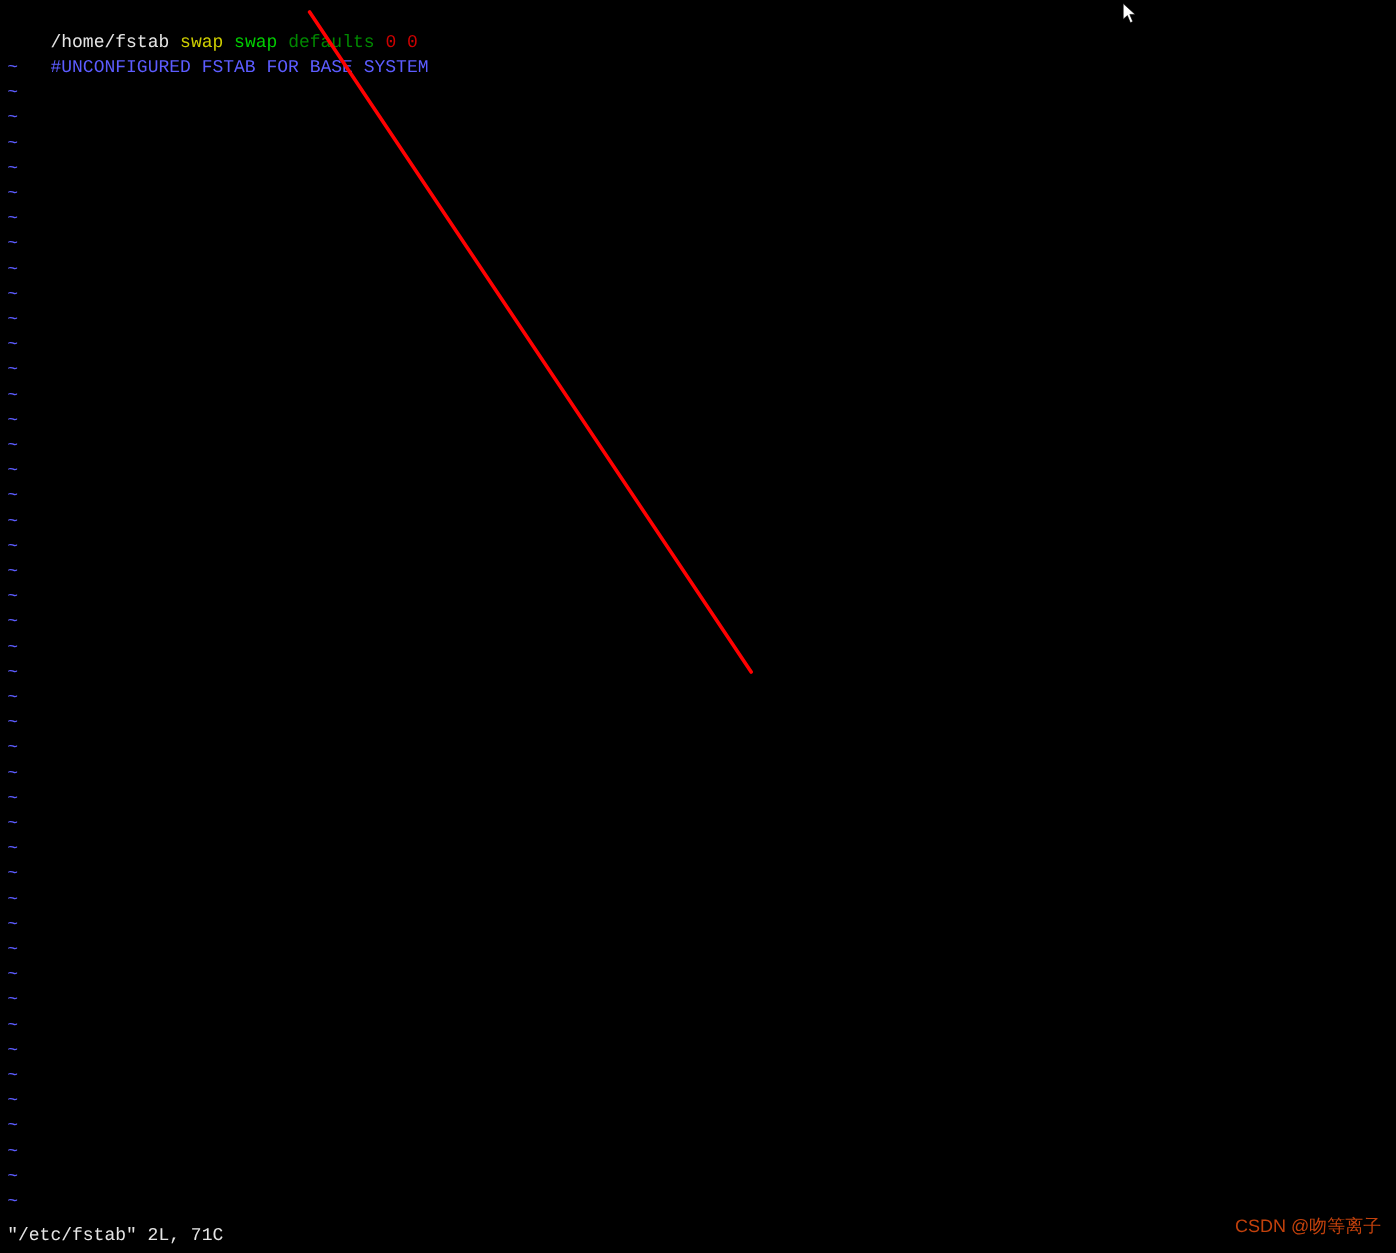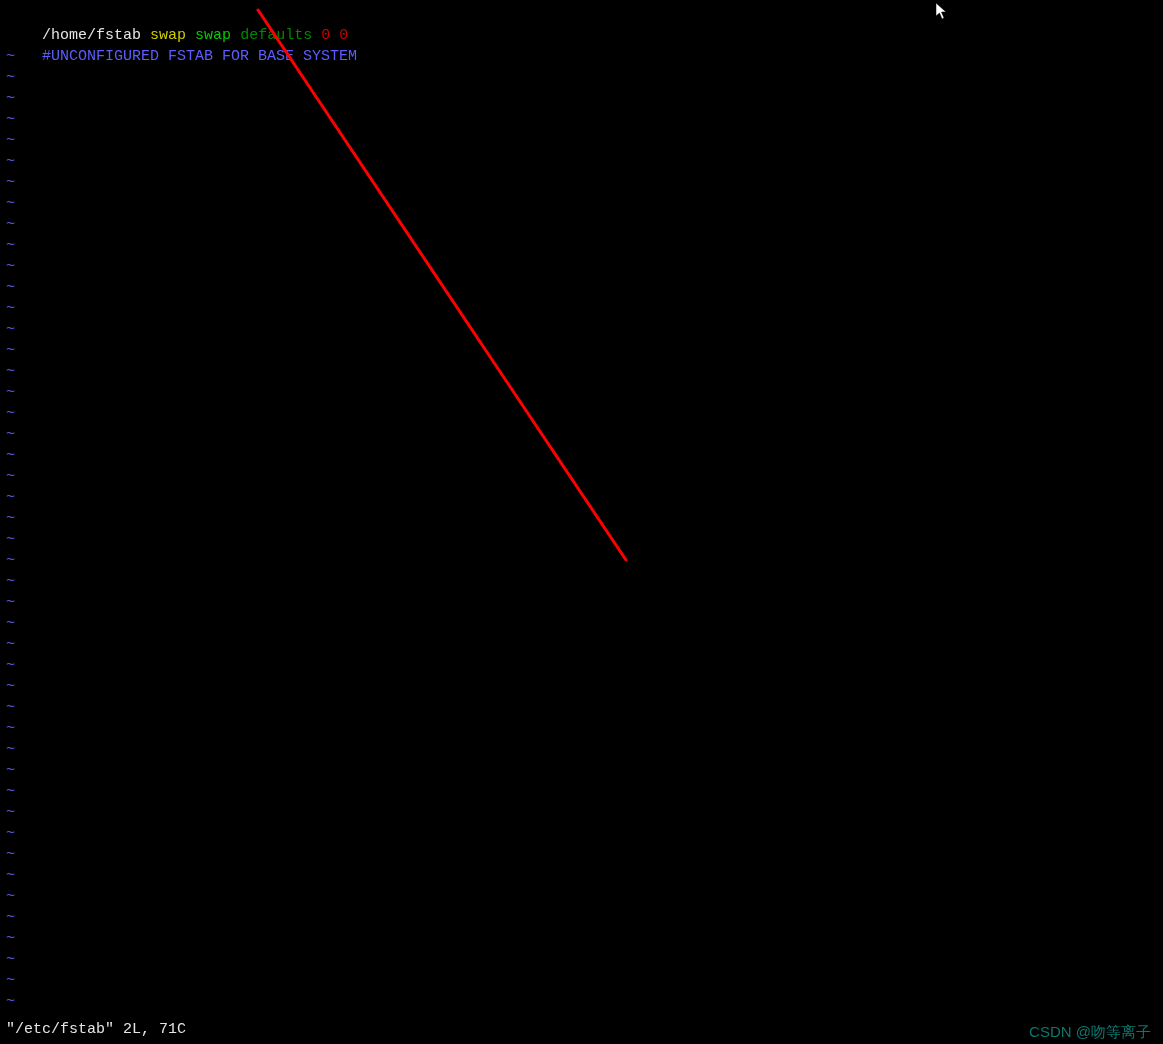--- a/index.html
+++ b/index.html
@@ -54,23 +54,23 @@
     }
     .cursor-icon {
       position: absolute;
       top: 2px;
       left: 935px;
       color: #ffffff;
       font-size: 16px;
     }
     .watermark {
       position: absolute;
-      bottom: 2px;
+      bottom: 12px;
       right: 12px;
-      color: #0f766e;
+      color: #c2410c;
       font-size: 15px;
       font-family: "Microsoft YaHei", Arial, sans-serif;
     }
   </style>
 </head>
 <body>
 
 <div class="editor-area">
 
   <div class="line">

